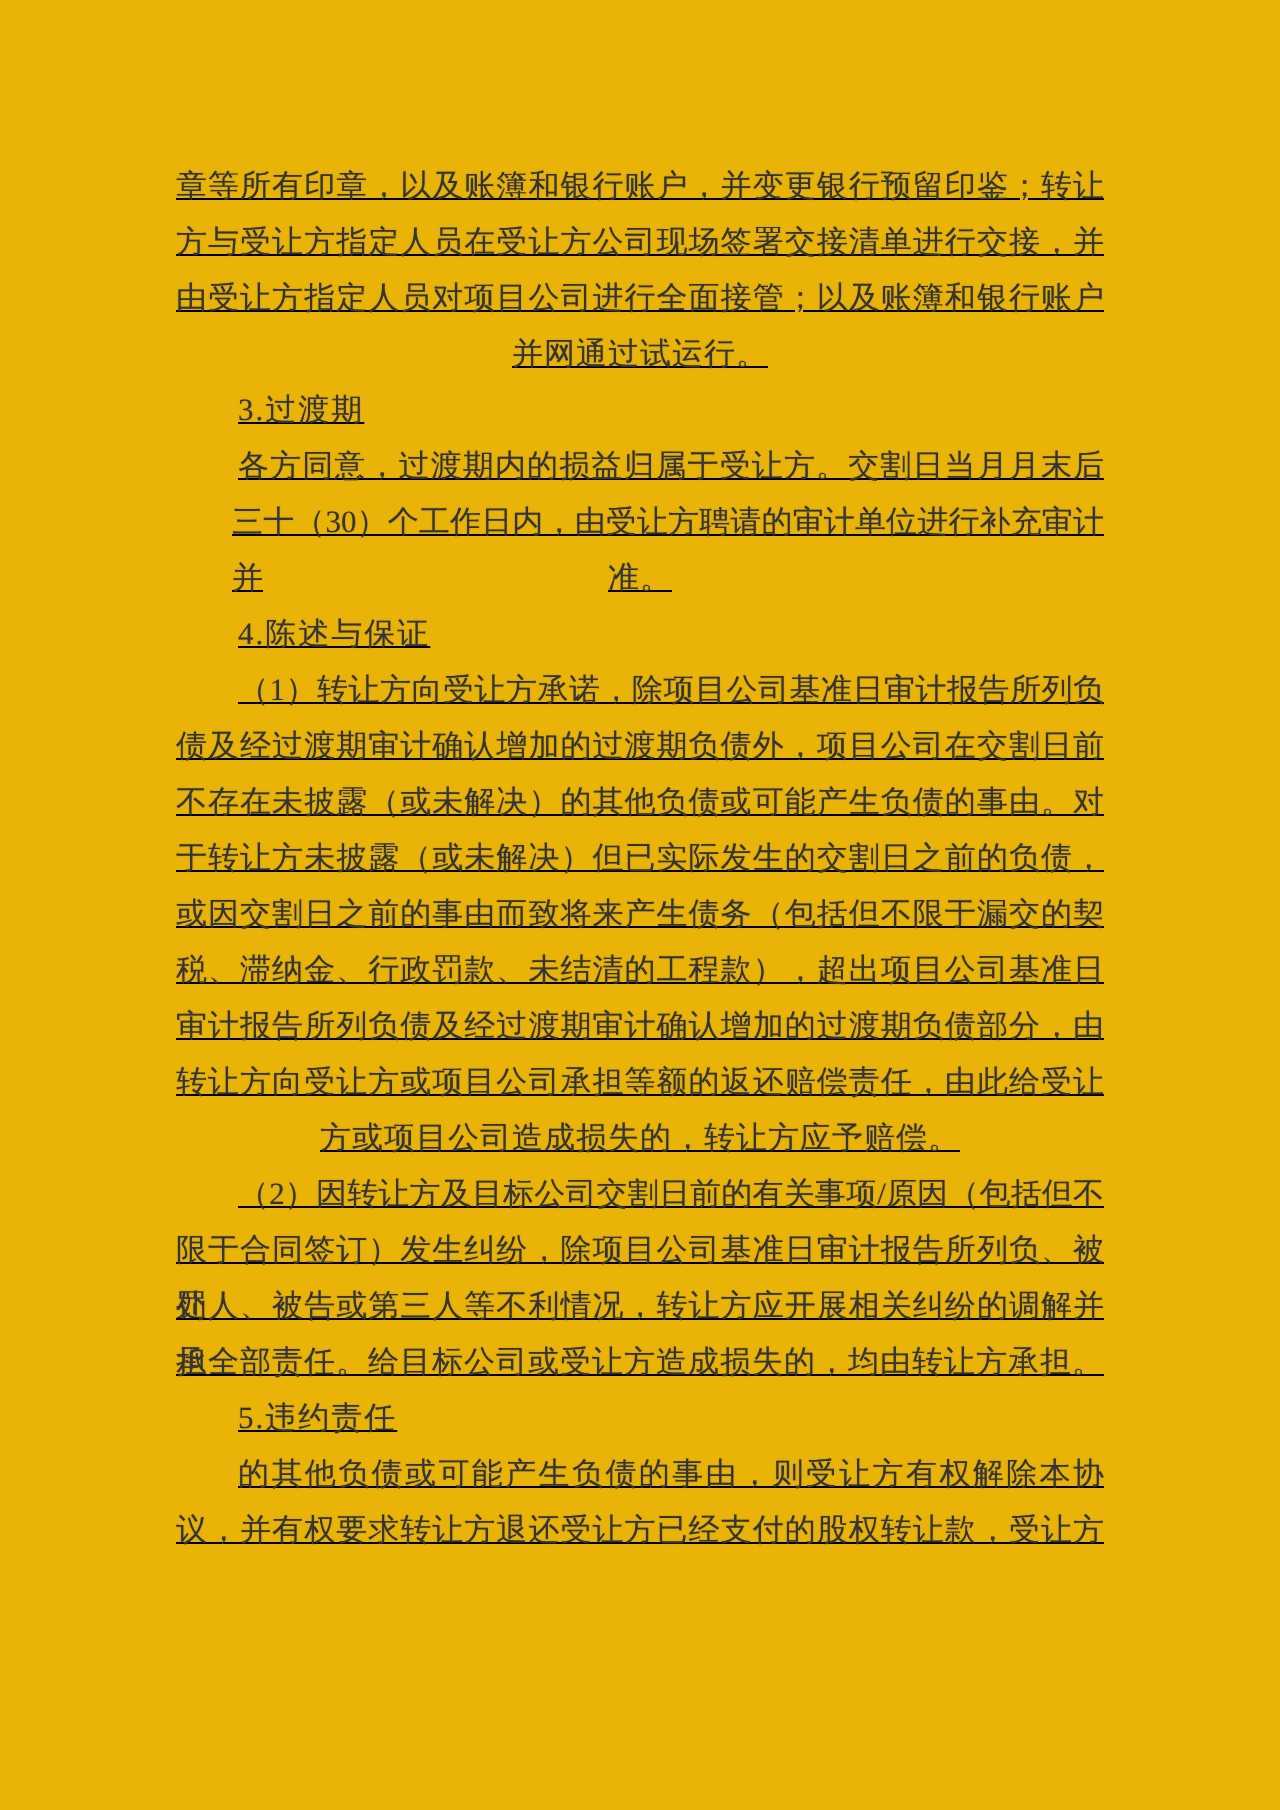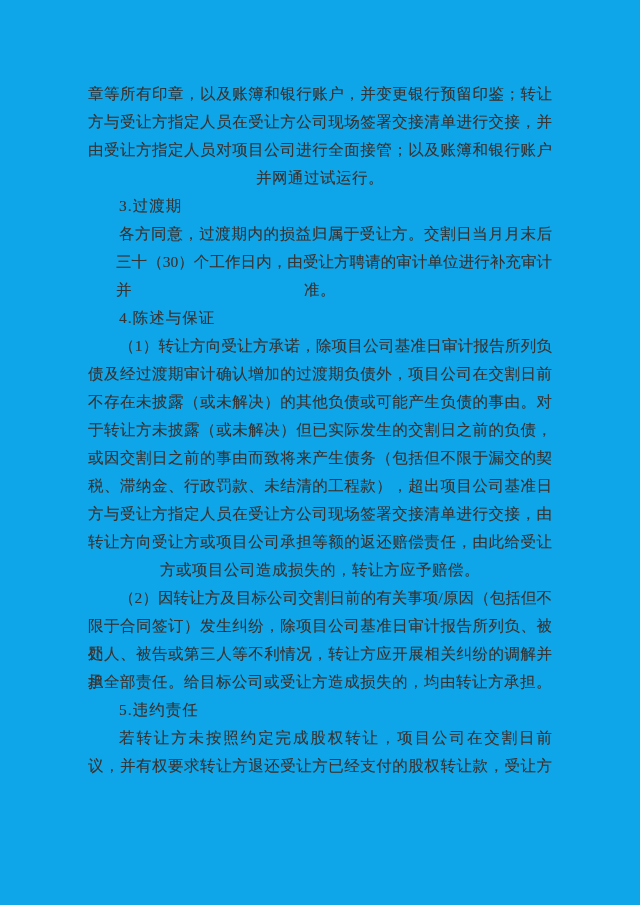--- a/index.html
+++ b/index.html
@@ -11,21 +11,22 @@
     height: 905px;
     background: #ffffff;
     overflow: hidden;
     font-family: "Liberation Serif", "DejaVu Serif", serif;
   }
   .page {
     box-sizing: border-box;
     width: 640px;
     height: 905px;
     padding: 80px 88px 0 88px;
-    background: #0ea5e9;
+    background: #eab308;
+    text-decoration: underline;
   }
   .doc-body {
     width: 464px;
   }
   .block {
     margin: 0;
     padding: 0;
   }
   .line {
     font-size: 15.5px;
@@ -75,31 +76,31 @@
       <div class="block heading">
         <div class="line indent" style="color: rgb(52, 52, 52);">4.陈述与保证</div>
       </div>
       <div class="block paragraph">
         <div class="line fill indent" style="color: rgb(52, 52, 52);">（1）转让方向受让方承诺，除项目公司基准日审计报告所列负</div>
         <div class="line fill" style="color: rgb(52, 52, 52);">债及经过渡期审计确认增加的过渡期负债外，项目公司在交割日前</div>
         <div class="line fill" style="color: rgb(52, 52, 52);">不存在未披露（或未解决）的其他负债或可能产生负债的事由。对</div>
         <div class="line fill" style="color: rgb(52, 52, 52);">于转让方未披露（或未解决）但已实际发生的交割日之前的负债，</div>
         <div class="line fill" style="color: rgb(52, 52, 52);">或因交割日之前的事由而致将来产生债务（包括但不限于漏交的契</div>
         <div class="line fill" style="color: rgb(52, 52, 52);">税、滞纳金、行政罚款、未结清的工程款），超出项目公司基准日</div>
-        <div class="line fill" style="color: rgb(52, 52, 52);">方与受让方指定人员在受让方公司现场签署交接清单进行交接，由</div>
+        <div class="line fill" style="color: rgb(52, 52, 52);">审计报告所列负债及经过渡期审计确认增加的过渡期负债部分，由</div>
         <div class="line fill" style="color: rgb(52, 52, 52);">转让方向受让方或项目公司承担等额的返还赔偿责任，由此给受让</div>
         <div class="line" style="color: rgb(52, 52, 52);">方或项目公司造成损失的，转让方应予赔偿。</div>
       </div>
       <div class="block paragraph">
         <div class="line fill indent" style="color: rgb(52, 52, 52);">（2）因转让方及目标公司交割日前的有关事项/原因（包括但不</div>
         <div class="line fill" style="color: rgb(52, 52, 52);">限于合同签订）发生纠纷，除项目公司基准日审计报告所列负、被处</div>
         <div class="line fill" style="color: rgb(52, 52, 52);">罚人、被告或第三人等不利情况，转让方应开展相关纠纷的调解并承</div>
         <div class="line" style="color: rgb(52, 52, 52);">担全部责任。给目标公司或受让方造成损失的，均由转让方承担。</div>
       </div>
       <div class="block heading">
         <div class="line indent" style="color: rgb(52, 52, 52);">5.违约责任</div>
       </div>
       <div class="block paragraph">
-        <div class="line fill indent" style="color: rgb(52, 52, 52);">若转让方未按照约定完成股权转让，项目公司在交割日前</div>
+        <div class="line fill indent" style="color: rgb(52, 52, 52);">的其他负债或可能产生负债的事由，则受让方有权解除本协</div>
         <div class="line fill" style="color: rgb(52, 52, 52);">议，并有权要求转让方退还受让方已经支付的股权转让款，受让方</div>
       </div>
     </div>
 </div>
 
 </body></html>

